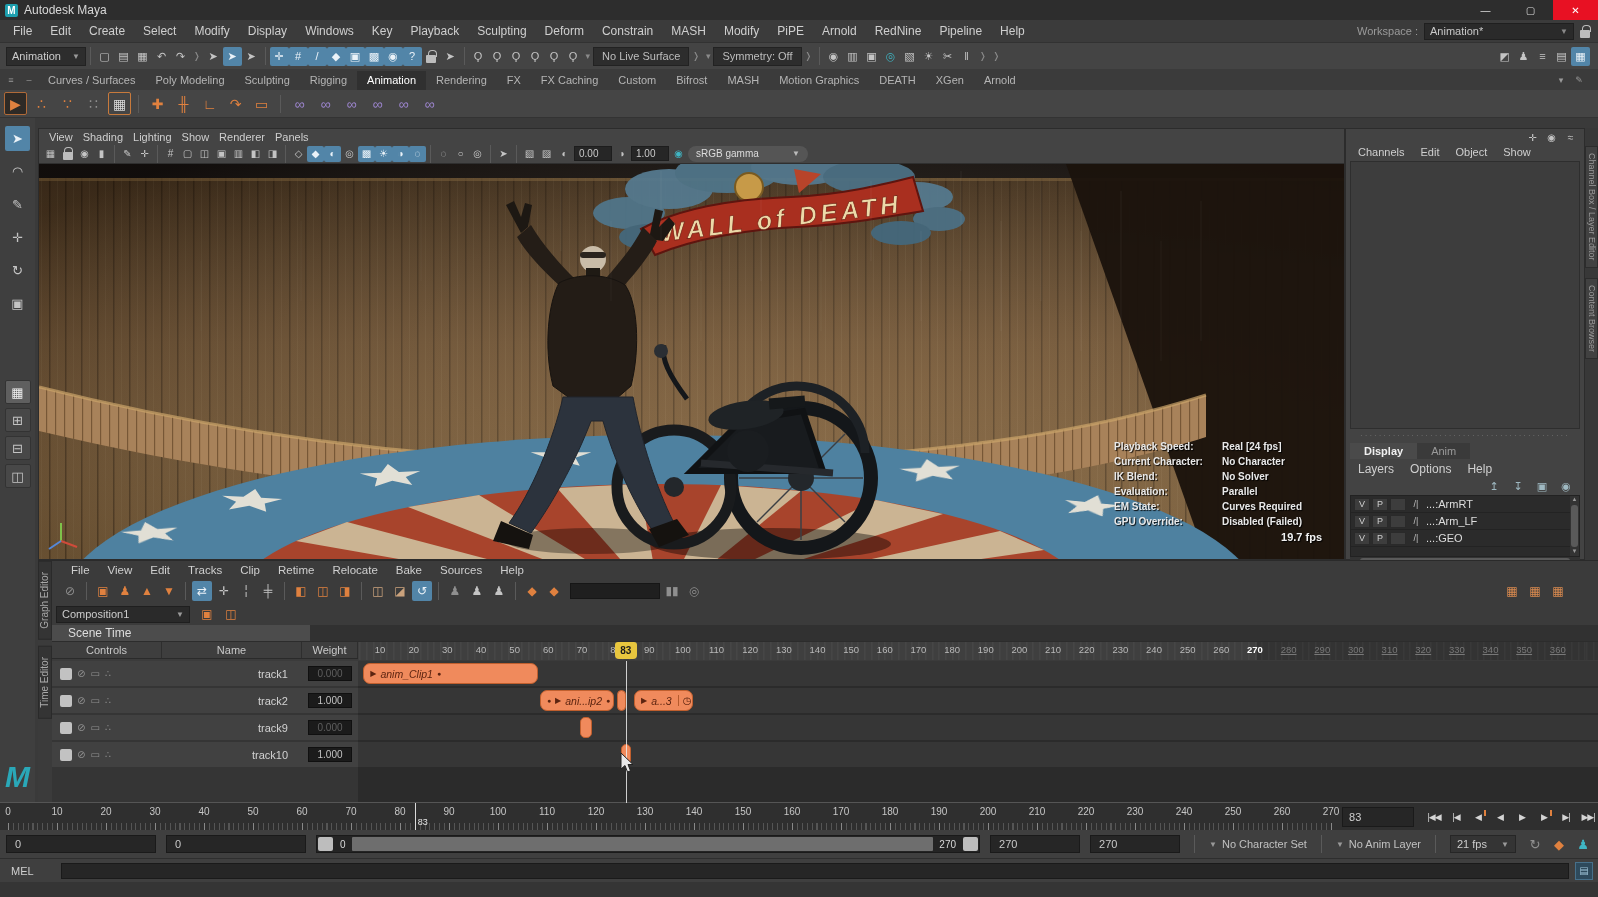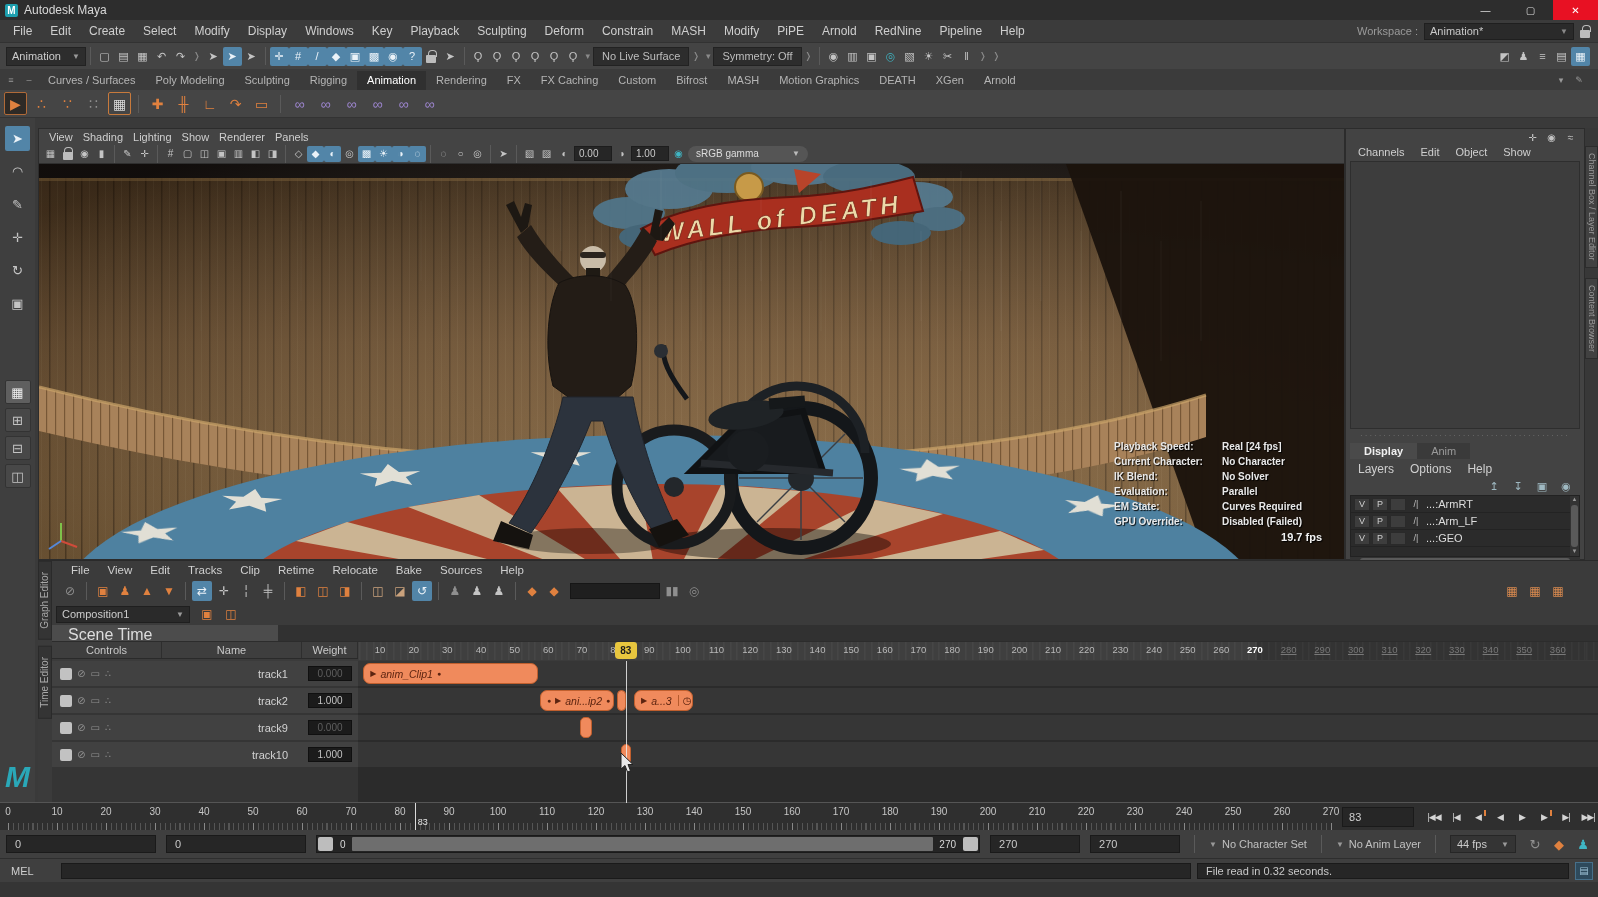--- a/index.html
+++ b/index.html
@@ -119,21 +119,21 @@
 #te-toolbar { height:24px; display:flex; align-items:center; padding-left:8px; gap:2px; position:relative; }
 #te-toolbar .ico { width:20px; height:20px; font-size:12px; }
 #te-search { width:90px; height:16px; background:#1f1f1f; border:1px solid #161616; margin-left:4px; }
 #te-right-icons { position:absolute; right:30px; top:2px; display:flex; gap:3px; }
 #te-right-icons .ico { color:#d98a4f; }
 #te-comp-row { height:22px; display:flex; align-items:center; padding-left:4px; gap:8px; }
 #composition-dropdown { width:134px; height:17px; background:#2a2a2a; border:1px solid #1f1f1f; display:flex; align-items:center; padding:0 5px; }
 #composition-dropdown .dd-caret { margin-left:auto; color:#999; font-size:8px; }
 #te-comp-row .ico { width:18px; height:18px; font-size:12px; }
 #te-tab-row { height:16px; background:#313131; display:flex; align-items:flex-end; }
-#scene-time-tab { width:226px; height:16px; background:#4c4c4c; color:#ddd; font-size:16px; padding:1px 0 0 16px; }
+#scene-time-tab { width:258px; height:16px; background:#4c4c4c; color:#ddd; font-size:12px; padding:1px 0 0 16px; }
 #te-header { height:18px; display:flex; background:#3e3e3e; border-top:1px solid #2c2c2c; border-bottom:1px solid #2a2a2a; position:relative; }
 .te-col { display:flex; align-items:center; justify-content:center; color:#c8c8c8; font-size:11px; border-right:1px solid #2e2e2e; }
 #te-ruler { position:absolute; left:306px; right:0; top:0; height:18px; background:#3f3f3f; overflow:hidden;
   background-image:repeating-linear-gradient(90deg,#4a4a4a 0 1px,transparent 1px 6.73px); background-position:-11.6px 0; }
 .ruler-tick { position:absolute; top:2px; transform:translateX(-50%); font-size:9.5px; color:#b9b9b9; }
 .ruler-tick.dim { color:#787878;text-decoration:underline; }
 .ruler-tick.endmark { color:#ffffff; font-weight:bold; }
 #ruler-dimzone { position:absolute; top:0; bottom:0; background:rgba(0,0,0,0.18); }
 #te-playhead-tab { position:absolute; top:0px; transform:translateX(-50%); width:22px; height:17px; background:#e8c63e;
   border-radius:3px 3px 4px 4px; color:#1c1c1c; font-size:10px; font-weight:bold; display:flex; align-items:center; justify-content:center; z-index:5; }
@@ -967,34 +967,33 @@
       <span class="dd-caret">▼</span>
       <span>No Character Set</span>
     </div>
     <div class="vsep"></div>
     <div class="dd-inline">
       <span class="dd-caret">▼</span>
       <span>No Anim Layer</span>
     </div>
     <div class="vsep"></div>
     <div id="fps-dropdown">
-      <span>44 fps</span>
+      <span>21 fps</span>
       <span class="dd-caret">▼</span>
     </div>
     <div id="range-icons">
         <div class="ico ghost">↻</div>
         <div class="ico orange">◆</div>
         <div class="ico teal">♟</div>
       </div>
   </div>
 
   <div id="status-bar" class="abs">
     <div id="mel-label">MEL</div>
     <div id="command-line"></div>
-    <div id="status-message">File read in  0.32 seconds.</div>
     <div id="script-editor-btn">▤</div>
   </div>
   <div id="bottom-fill" class="abs"></div>
 
   <div id="cursor" style="left:620px; top:753px;">
     <svg width="16" height="22" viewBox="0 0 16 22">
       <polygon points="1,0 1,16 5,12.5 7.5,19 10.5,17.8 8,11.5 13,11.5" fill="#e8e8e8" stroke="#222" stroke-width="1"></polygon>
     </svg>
   </div>
 </div>

